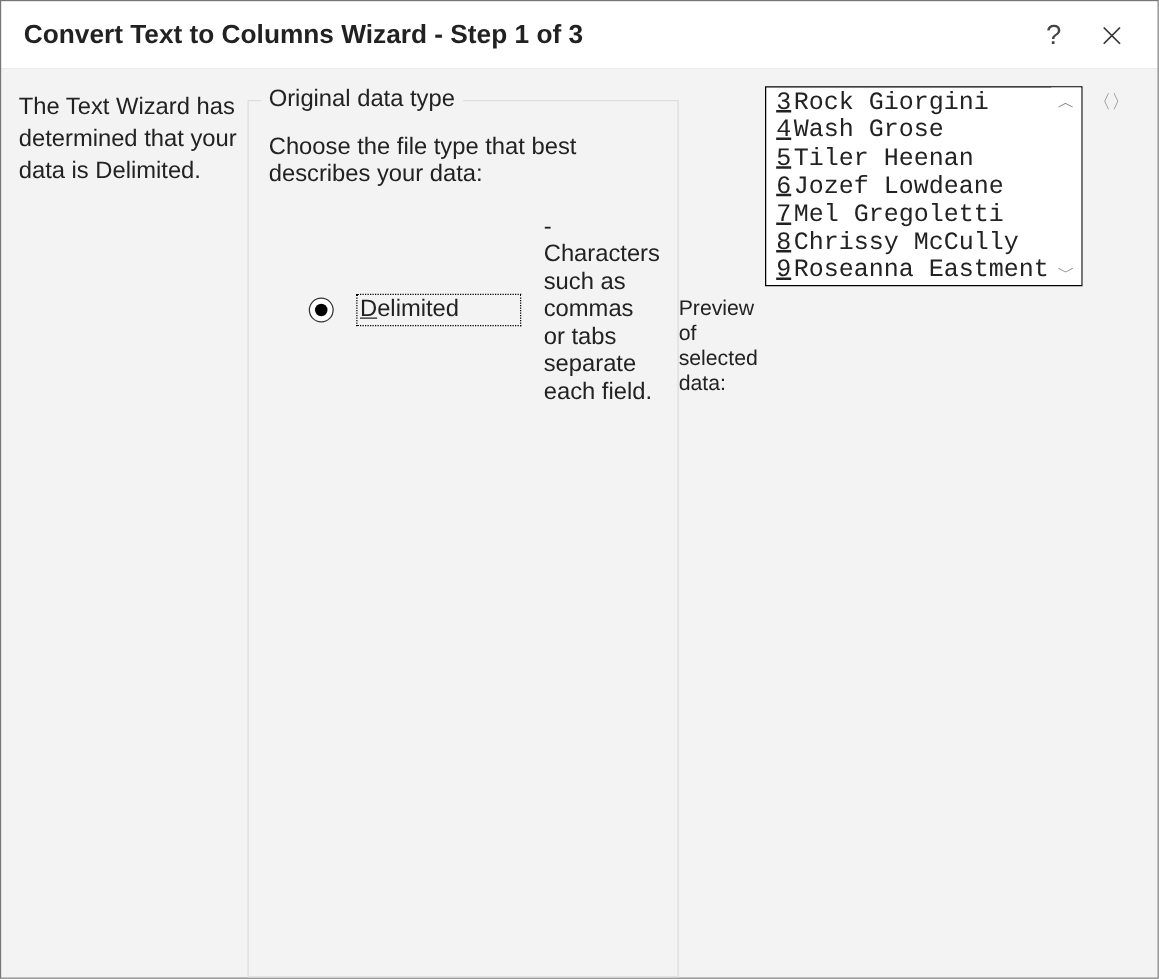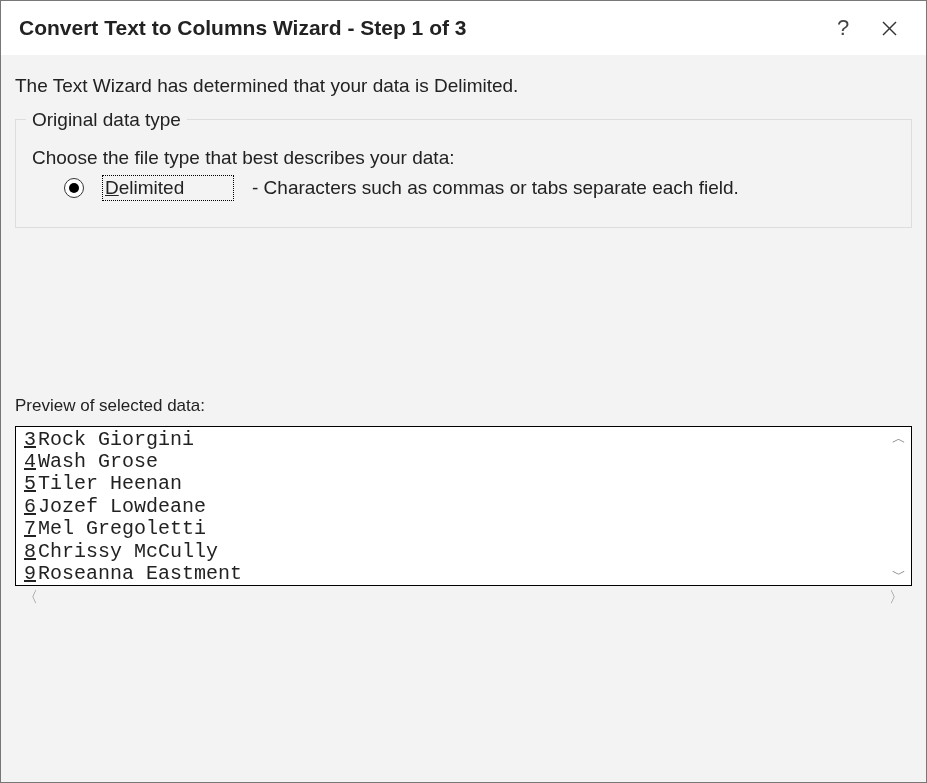--- a/index.html
+++ b/index.html
@@ -37,40 +37,40 @@
     cursor: pointer;
     background: transparent; border: none;
   }
   .titlebar .help { font-size: 22px; font-weight: 400; color:#444; }
   .titlebar .close svg { width: 15px; height: 15px; stroke:#333; stroke-width:1.4; }
 
   .body {
     flex: 1;
     background: #f3f3f3;
     padding: 14px 14px 0 14px;
-    display:flex; flex-direction:column;
+    display:flex; flex-direction:row;
     font-size: 19px;
     color:#222;
   }
   .intro p { margin: 4px 0 14px 0; line-height: 1.35; }
   .intro p:last-child { margin-bottom: 10px; }
 
   fieldset.group {
     border: 1px solid #ddd;
     margin: 0;
     padding: 10px 14px 18px 14px;
     position: relative;
   }
   fieldset.group legend {
     font-size: 19px; color:#222;
     padding: 0 6px;
     margin-left: -4px;
   }
   .group-inner-prompt {
-    margin: 6px 0 8px 2px;
+    margin: 6px 0 20px 2px;
   }
   .radio-row {
     display: flex; align-items: center;
     margin: 4px 0 10px 34px;
     gap: 20px;
   }
   .radio {
     width: 20px; height: 20px;
     border: 1.6px solid #333;
     border-radius: 50%;

